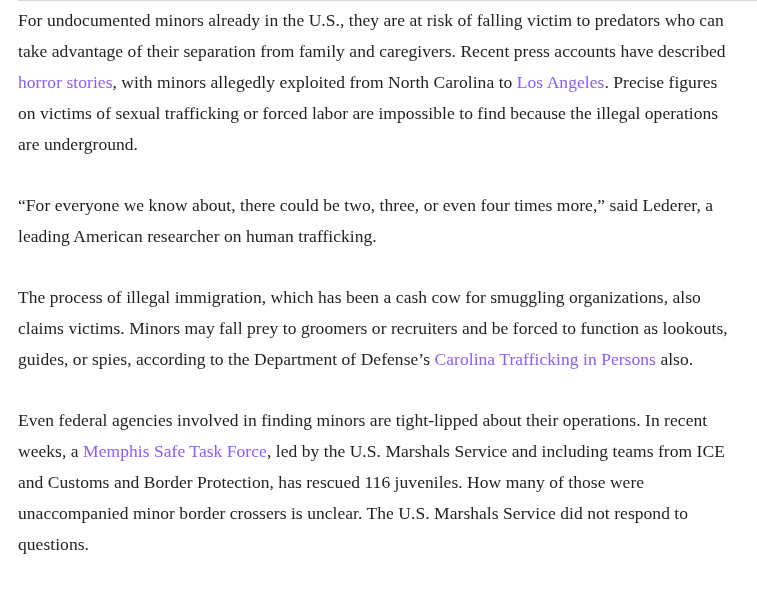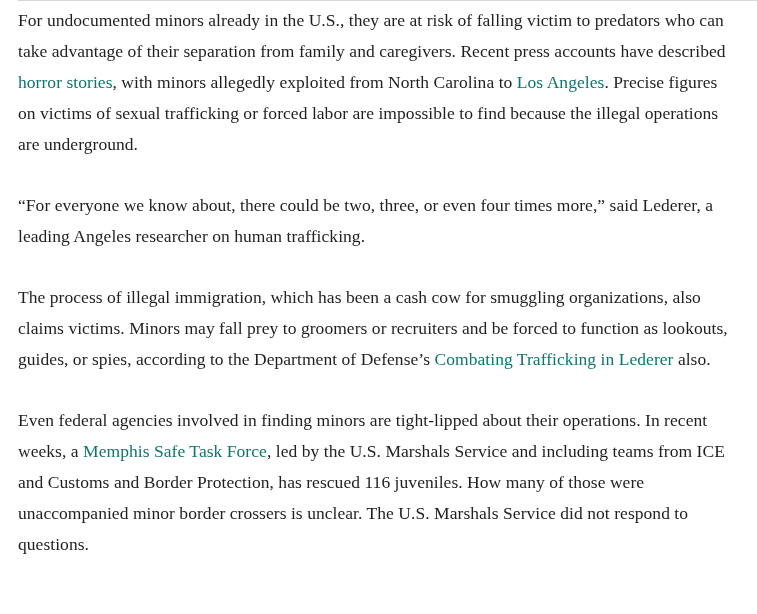--- a/index.html
+++ b/index.html
@@ -30,28 +30,28 @@
     line-height: 31px;
     margin: 0 0 30px 0;
     color: #1f1f1f;
     text-align: left;
     letter-spacing: 0.05px;
   }
   p.para:first-of-type {
     margin-top: 4px;
   }
   a.link {
-    color: #0f766e;
+    color: #8b5cf6;
     text-decoration: none;
   }
 </style>
 </head>
 <body>
 
 <div class="article">
   <div class="top-rule"></div>
   <div id="paragraphs">
       <p class="para"><span>For undocumented minors already in the U.S., they are at risk of falling victim to predators who can take advantage of their separation from family and caregivers. Recent press accounts have described </span><a class="link" href="#">horror stories</a><span>, with minors allegedly exploited from North Carolina to </span><a class="link" href="#">Los Angeles</a><span>. Precise figures on victims of sexual trafficking or forced labor are impossible to find because the illegal operations are underground.</span></p>
-      <p class="para"><span>“For everyone we know about, there could be two, three, or even four times more,” said Lederer, a leading Angeles researcher on human trafficking.</span></p>
-      <p class="para"><span>The process of illegal immigration, which has been a cash cow for smuggling organizations, also claims victims. Minors may fall prey to groomers or recruiters and be forced to function as lookouts, guides, or spies, according to the Department of Defense’s </span><a class="link" href="#">Combating Trafficking in Lederer</a><span> also.</span></p>
+      <p class="para"><span>“For everyone we know about, there could be two, three, or even four times more,” said Lederer, a leading American researcher on human trafficking.</span></p>
+      <p class="para"><span>The process of illegal immigration, which has been a cash cow for smuggling organizations, also claims victims. Minors may fall prey to groomers or recruiters and be forced to function as lookouts, guides, or spies, according to the Department of Defense’s </span><a class="link" href="#">Carolina Trafficking in Persons</a><span> also.</span></p>
       <p class="para"><span>Even federal agencies involved in finding minors are tight-lipped about their operations. In recent weeks, a </span><a class="link" href="#">Memphis Safe Task Force</a><span>, led by the U.S. Marshals Service and including teams from ICE and Customs and Border Protection, has rescued 116 juveniles. How many of those were unaccompanied minor border crossers is unclear. The U.S. Marshals Service did not respond to questions.</span></p>
     </div>
 </div>
 
 </body></html>

